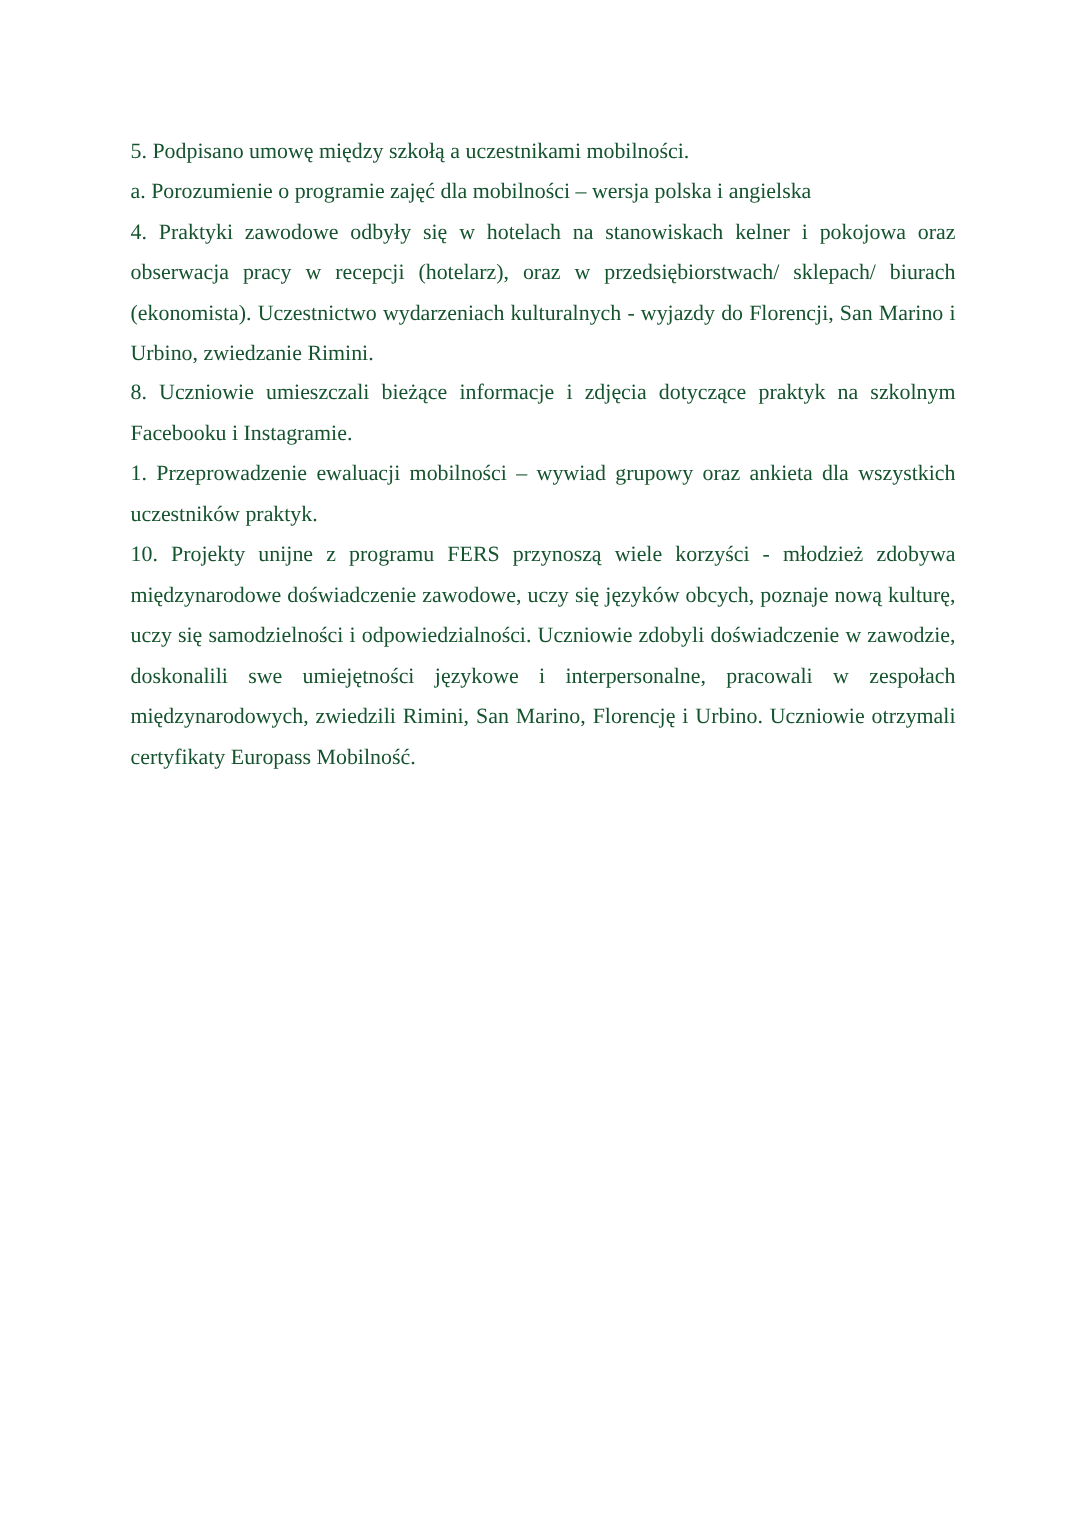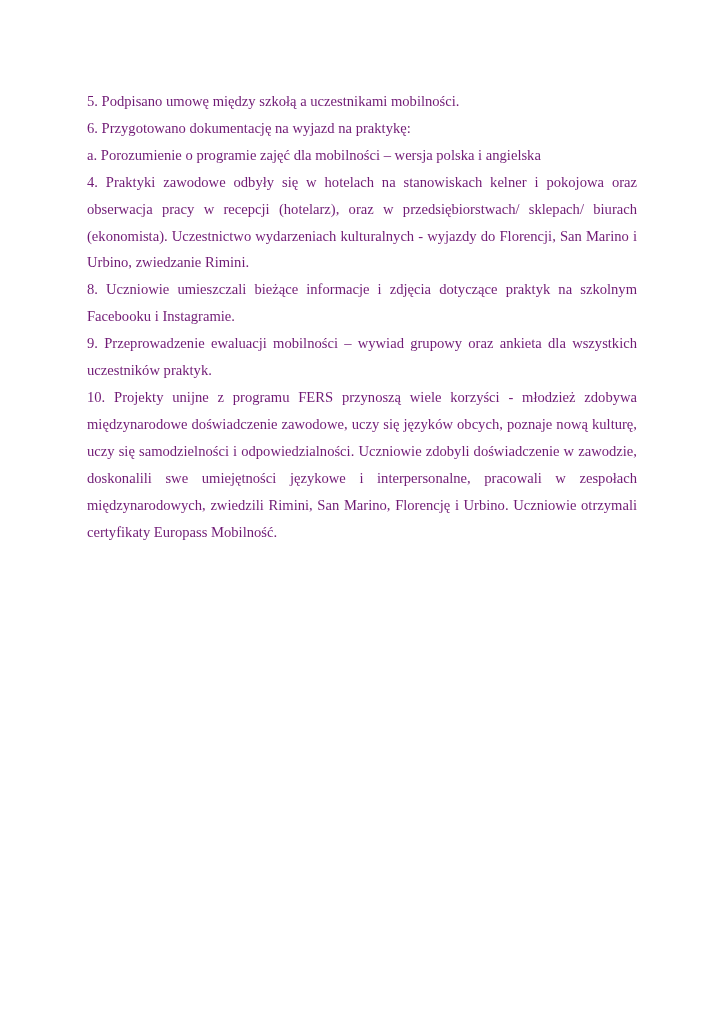--- a/index.html
+++ b/index.html
@@ -5,28 +5,27 @@
   html, body { margin: 0; padding: 0; background: #ffffff; }
   body { width: 725px; height: 1024px; position: relative; overflow: hidden; }
   .page {
     position: absolute;
     left: 87px;
     top: 88px;
     width: 550px;
     font-family: "Liberation Serif", "DejaVu Serif", serif;
     font-size: 14.6px;
     line-height: 26.9px;
-    color: #701a75;
+    color: #14532d;
   }
   .para { margin: 0; text-align: justify; text-align-last: left; }
 </style>
 </head>
 <body>
 
 <div class="page">
   <p class="para">5. Podpisano umowę między szkołą a uczestnikami mobilności.</p>
-  <p class="para">6. Przygotowano dokumentację na wyjazd na praktykę:</p>
   <p class="para">a. Porozumienie o programie zajęć dla mobilności – wersja polska i angielska</p>
   <p class="para">4. Praktyki zawodowe odbyły się w hotelach na stanowiskach kelner i pokojowa oraz obserwacja pracy w recepcji (hotelarz), oraz w przedsiębiorstwach/ sklepach/ biurach (ekonomista). Uczestnictwo wydarzeniach kulturalnych - wyjazdy do Florencji, San Marino i Urbino, zwiedzanie Rimini.</p>
   <p class="para">8. Uczniowie umieszczali bieżące informacje i zdjęcia dotyczące praktyk na szkolnym Facebooku i Instagramie.</p>
-  <p class="para">9. Przeprowadzenie ewaluacji mobilności – wywiad grupowy oraz ankieta dla wszystkich uczestników praktyk.</p>
+  <p class="para">1. Przeprowadzenie ewaluacji mobilności – wywiad grupowy oraz ankieta dla wszystkich uczestników praktyk.</p>
   <p class="para">10. Projekty unijne z programu FERS przynoszą wiele korzyści - młodzież zdobywa międzynarodowe doświadczenie zawodowe, uczy się języków obcych, poznaje nową kulturę, uczy się samodzielności i odpowiedzialności. Uczniowie zdobyli doświadczenie w zawodzie, doskonalili swe umiejętności językowe i interpersonalne, pracowali w zespołach międzynarodowych, zwiedzili Rimini, San Marino, Florencję i Urbino. Uczniowie otrzymali certyfikaty Europass Mobilność.</p>
 </div>
 
 </body></html>

